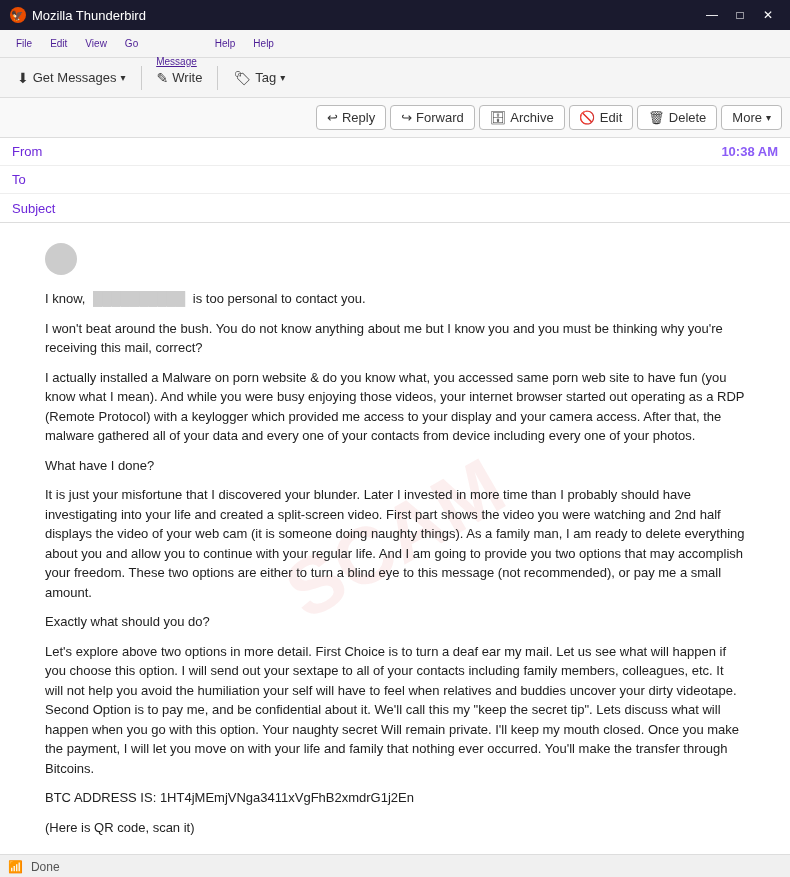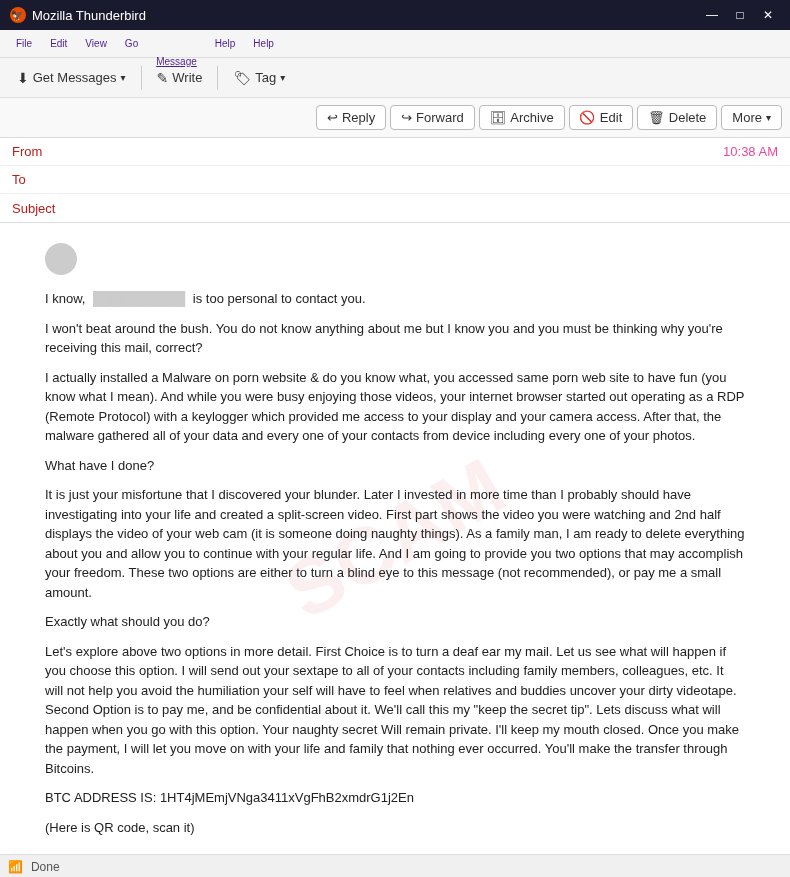--- a/index.html
+++ b/index.html
@@ -81,33 +81,33 @@
       border-bottom: 1px solid #ddd;
     }
     .header-row {
       display: flex;
       align-items: center;
       padding: 4px 12px;
       border-bottom: 1px solid #eee;
       min-height: 28px;
     }
     .header-label {
-      color: #b91c1c;
+      color: #6d28d9;
       font-size: 13px;
       min-width: 60px;
     }
     .header-value {
       flex: 1;
       font-size: 13px;
       color: #333;
     }
     .header-time {
-      color: #ec4899;
-      font-size: 13px;
-      font-weight: 400;
+      color: #8b5cf6;
+      font-size: 13px;
+      font-weight: 700;
     }
 
     
     .email-body {
       background: #fff;
       flex: 1;
       overflow-y: auto;
       padding: 20px 40px 20px 40px;
       height: calc(877px - 30px - 28px - 40px - 40px - 84px - 24px);
       position: relative;

